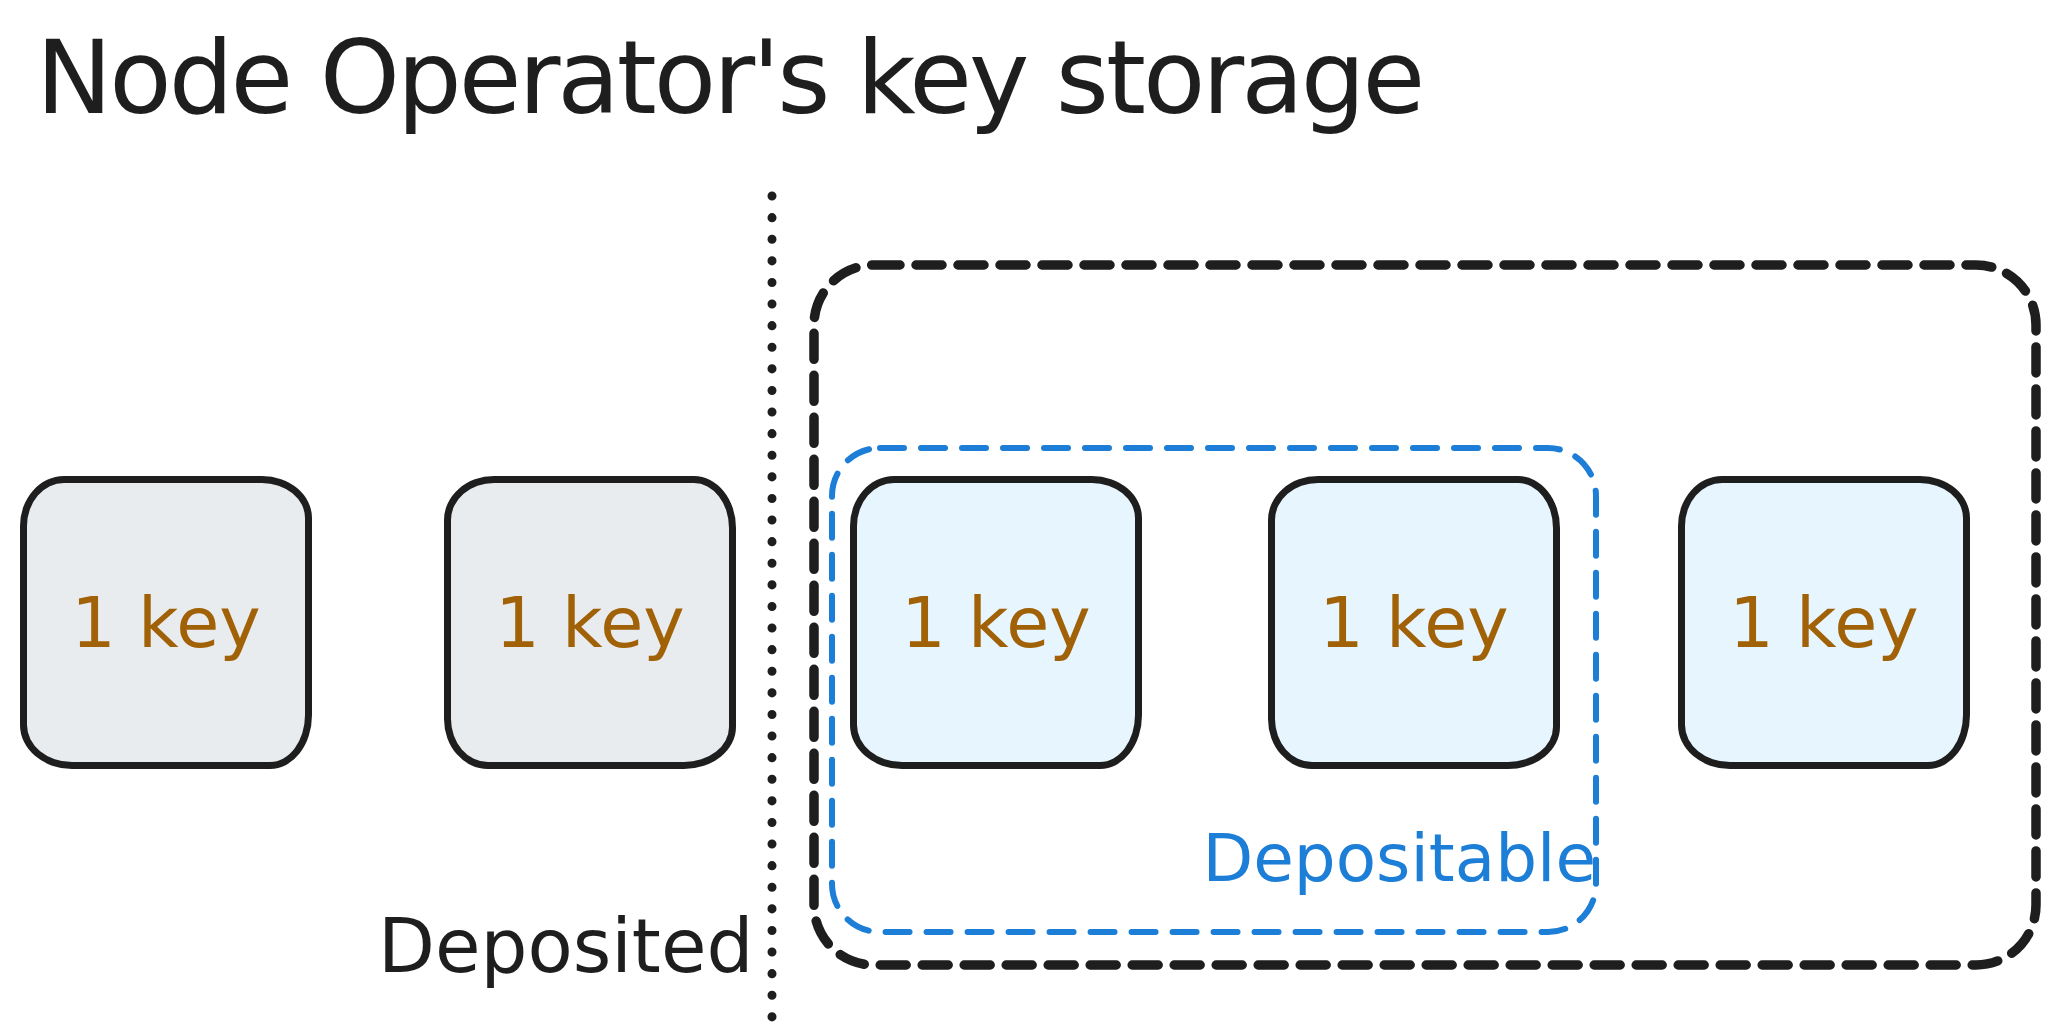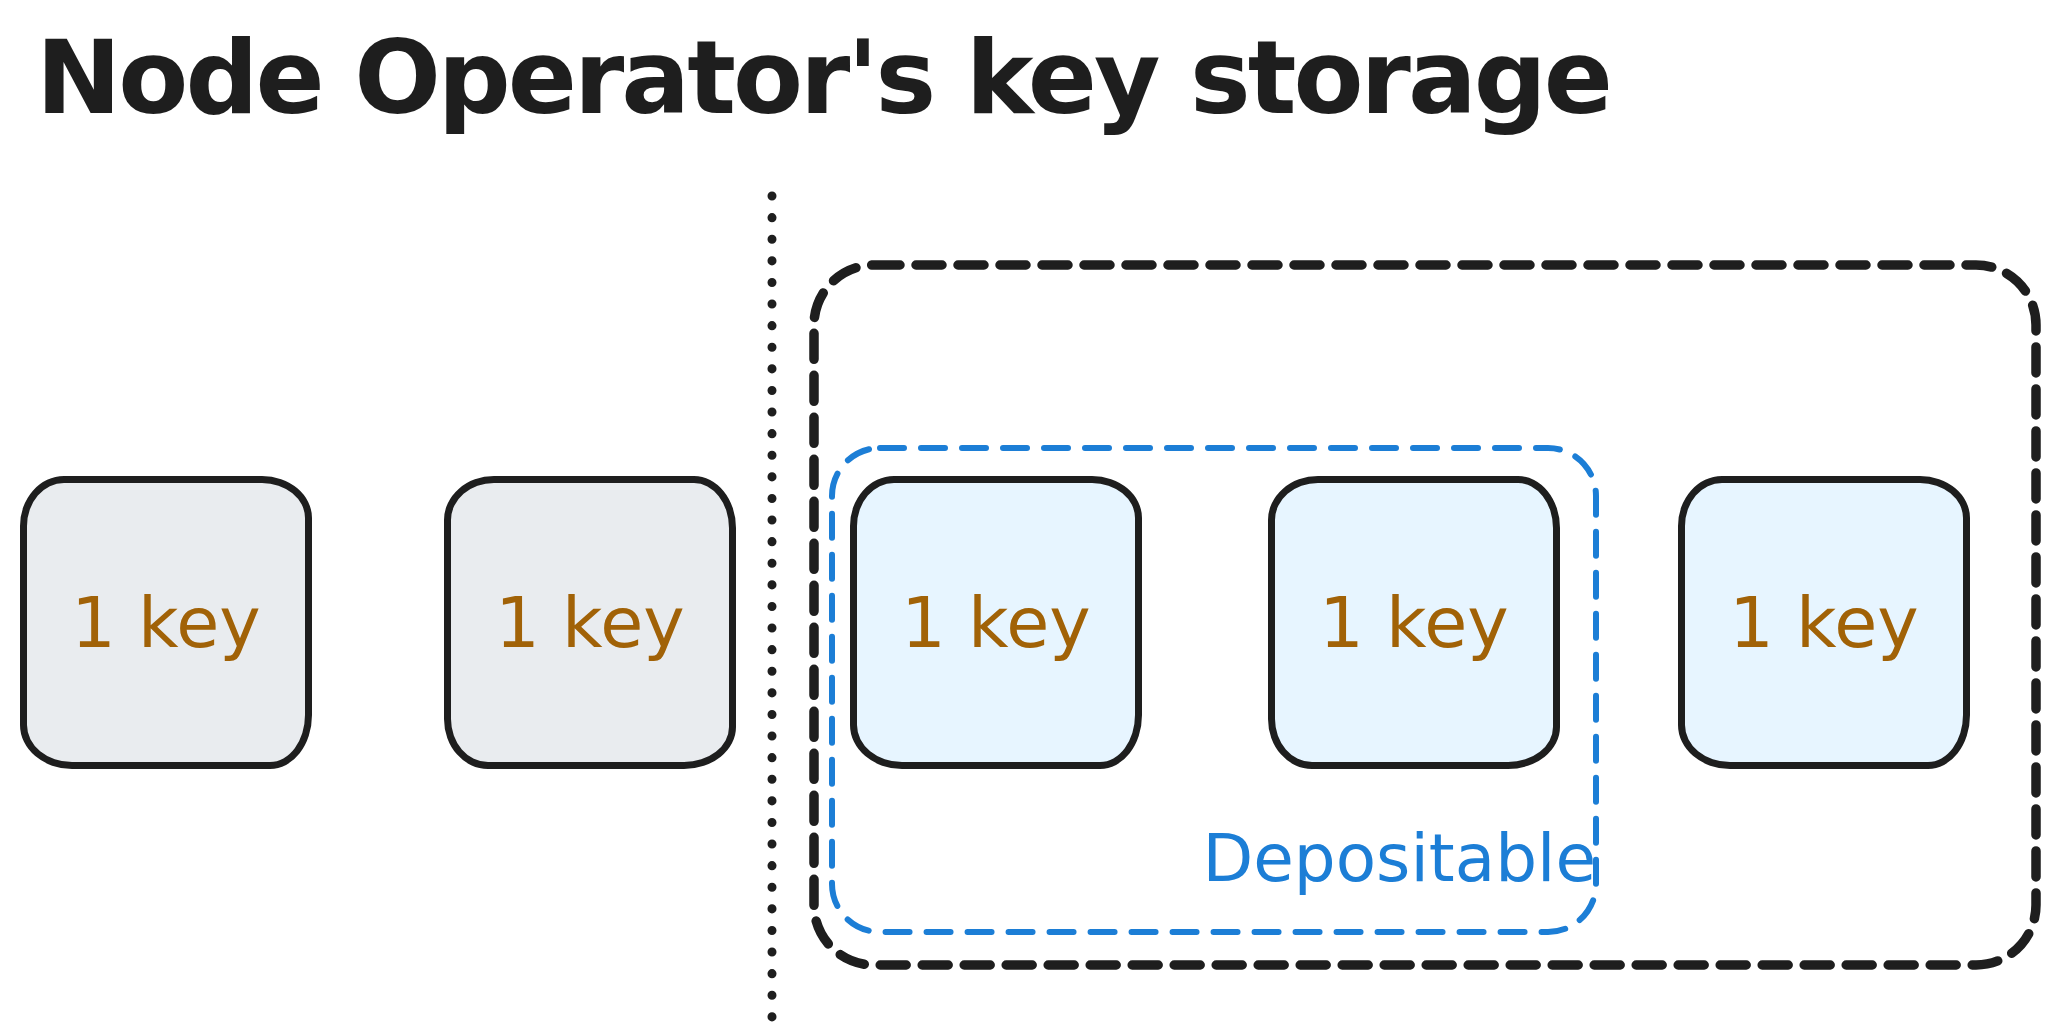--- a/index.html
+++ b/index.html
@@ -24,21 +24,21 @@
   }
   .title {
     position: absolute;
     left: 36px;
     top: 14px;
     font-size: 102px;
     line-height: 1.25;
     letter-spacing: -3px;
     color: #1e1e1e;
     white-space: nowrap;
-    font-weight: 700;
+    font-weight: 400;
   }
   .key-box {
     position: absolute;
     top: 476px;
     width: 292px;
     height: 293px;
     box-sizing: border-box;
     border: 7px solid #1e1e1e;
     display: flex;
     align-items: center;
@@ -100,20 +100,21 @@
 
     <rect x="814" y="265" width="1222" height="700" rx="60" ry="60" fill="none" stroke="#1e1e1e" stroke-width="9.5" stroke-dasharray="26 16" stroke-linecap="round"></rect>
 
     <rect x="832" y="448" width="764" height="484" rx="48" ry="48" fill="none" stroke="#1c7ed6" stroke-width="6" stroke-dasharray="24 17" stroke-linecap="round"></rect>
   </svg>
 
   <div class="key-box gray sketch-a box-deposited-1">1 key</div>
 
   <div class="key-box gray sketch-b box-deposited-2">1 key</div>
 
+  <div class="deposited-label">Deposited</div>
 
 
   <div class="key-box blue sketch-a box-depositable-1">1 key</div>
 
   <div class="key-box blue sketch-b box-depositable-2">1 key</div>
 
   <div class="depositable-label">Depositable</div>
 
   <div class="key-box blue sketch-a box-pending-1">1 key</div>
 

